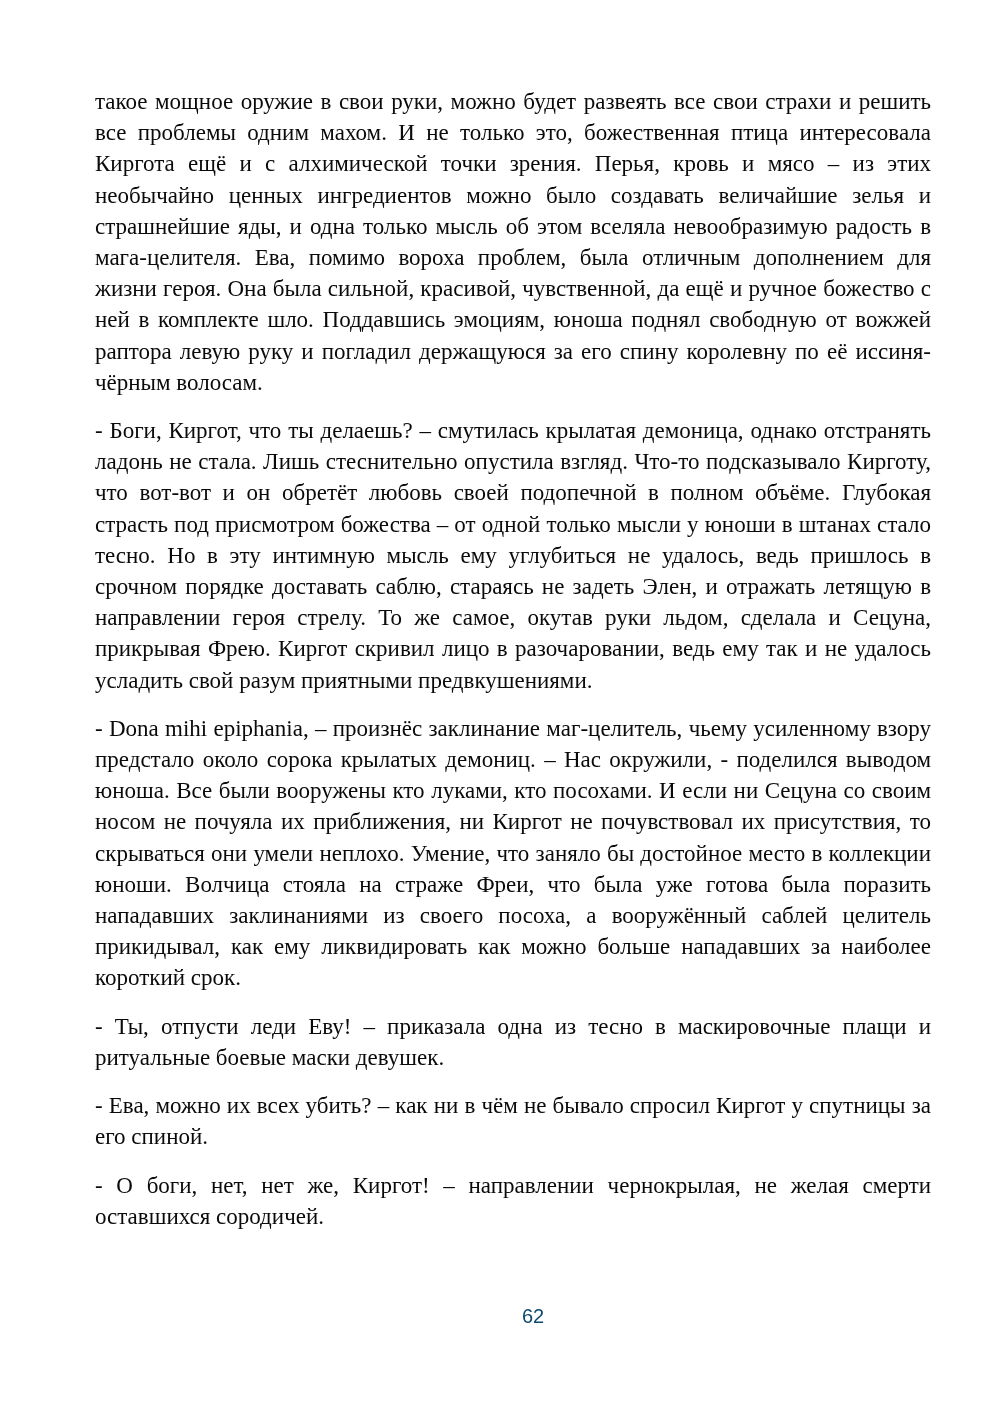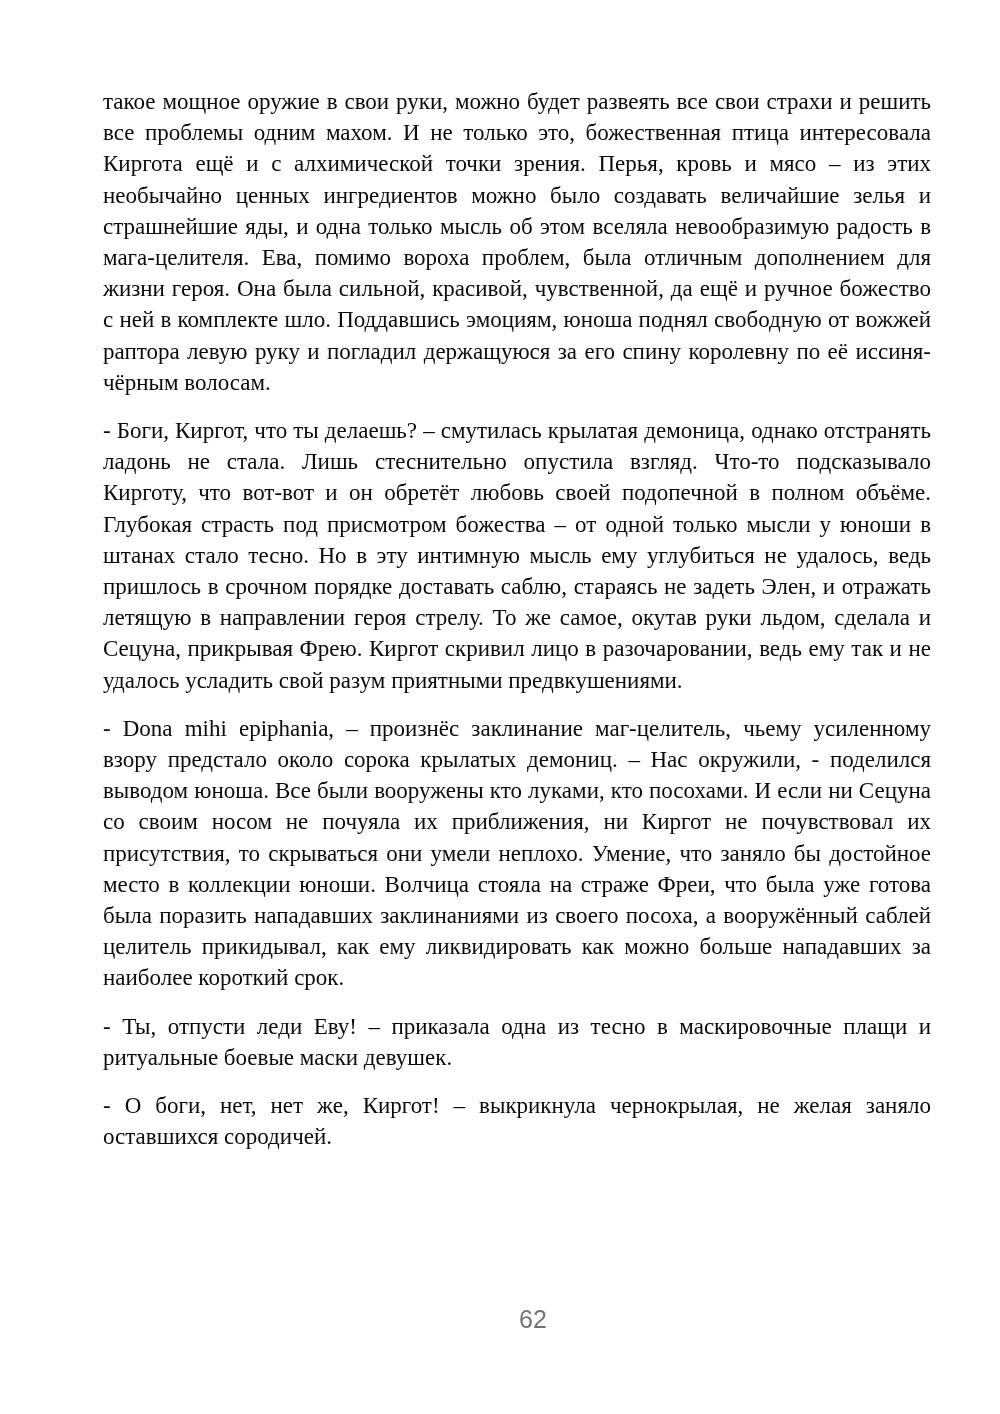--- a/index.html
+++ b/index.html
@@ -20,37 +20,38 @@
     position: absolute;
     left: 95px;
     top: 86px;
     width: 836px;
     font-size: 23px;
     line-height: 31.2px;
     text-align: justify;
     text-justify: inter-word;
   }
   .text-block p {
-    margin: 0 0 17px 8px;
+    margin: 0 0 17px 0;
   }
   .page-footer {
     position: absolute;
     top: 1305px;
     left: 533px;
     transform: translateX(-50%);
     font-family: "Liberation Sans", "DejaVu Sans", sans-serif;
-    font-size: 25px;
-    color: #737373;
+    font-size: 20px;
+    color: #0c4a6e;
   }
 </style>
 </head>
 <body>
 
 <div class="page">
   <div class="text-block">
     <p>такое мощное оружие в свои руки, можно будет развеять все свои страхи и решить все проблемы одним махом. И не только это, божественная птица интересовала Киргота ещё и с алхимической точки зрения. Перья, кровь и мясо – из этих необычайно ценных ингредиентов можно было создавать величайшие зелья и страшнейшие яды, и одна только мысль об этом вселяла невообразимую радость в мага-целителя. Ева, помимо вороха проблем, была отличным дополнением для жизни героя. Она была сильной, красивой, чувственной, да ещё и ручное божество с ней в комплекте шло. Поддавшись эмоциям, юноша поднял свободную от вожжей раптора левую руку и погладил держащуюся за его спину королевну по её иссиня-чёрным волосам.</p>
     <p>- Боги, Киргот, что ты делаешь? – смутилась крылатая демоница, однако отстранять ладонь не стала. Лишь стеснительно опустила взгляд. Что-то подсказывало Кирготу, что вот-вот и он обретёт любовь своей подопечной в полном объёме. Глубокая страсть под присмотром божества – от одной только мысли у юноши в штанах стало тесно. Но в эту интимную мысль ему углубиться не удалось, ведь пришлось в срочном порядке доставать саблю, стараясь не задеть Элен, и отражать летящую в направлении героя стрелу. То же самое, окутав руки льдом, сделала и Сецуна, прикрывая Фрею. Киргот скривил лицо в разочаровании, ведь ему так и не удалось усладить свой разум приятными предвкушениями.</p>
     <p>- Dona mihi epiphania, – произнёс заклинание маг-целитель, чьему усиленному взору предстало около сорока крылатых демониц. – Нас окружили, - поделился выводом юноша. Все были вооружены кто луками, кто посохами. И если ни Сецуна со своим носом не почуяла их приближения, ни Киргот не почувствовал их присутствия, то скрываться они умели неплохо. Умение, что заняло бы достойное место в коллекции юноши. Волчица стояла на страже Фреи, что была уже готова была поразить нападавших заклинаниями из своего посоха, а вооружённый саблей целитель прикидывал, как ему ликвидировать как можно больше нападавших за наиболее короткий срок.</p>
     <p>- Ты, отпусти леди Еву! – приказала одна из тесно в маскировочные плащи и ритуальные боевые маски девушек.</p>
-    <p>- О боги, нет, нет же, Киргот! – выкрикнула чернокрылая, не желая заняло оставшихся сородичей.</p>
+    <p>- Ева, можно их всех убить? – как ни в чём не бывало спросил Киргот у спутницы за его спиной.</p>
+    <p>- О боги, нет, нет же, Киргот! – направлении чернокрылая, не желая смерти оставшихся сородичей.</p>
   </div>
   <div class="page-footer">62</div>
 </div>
 
 </body></html>

